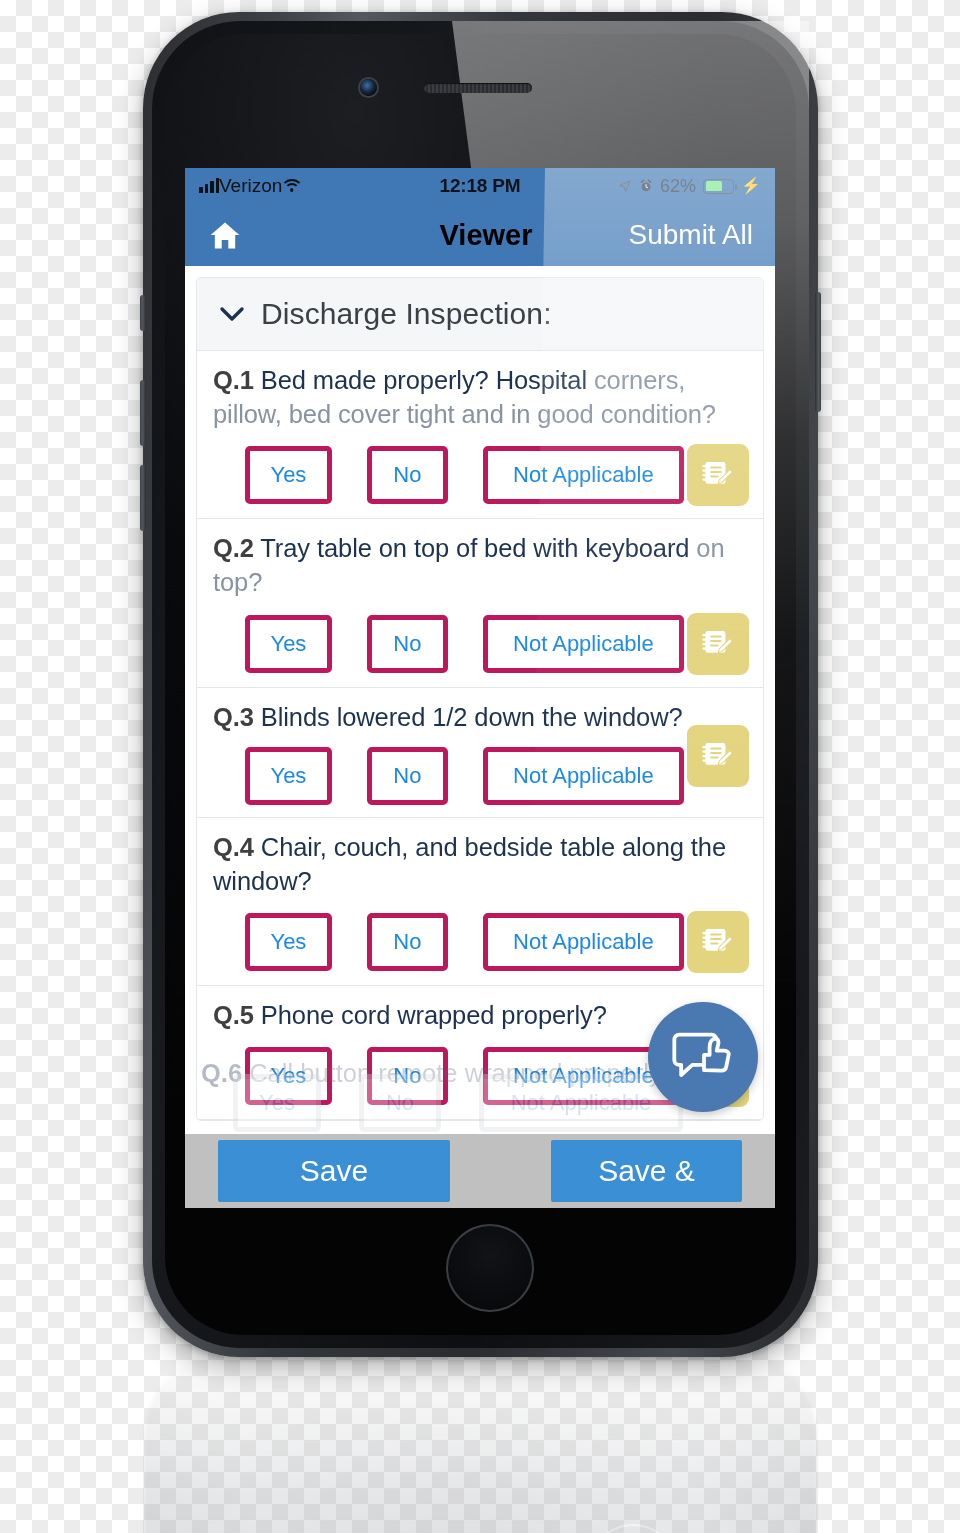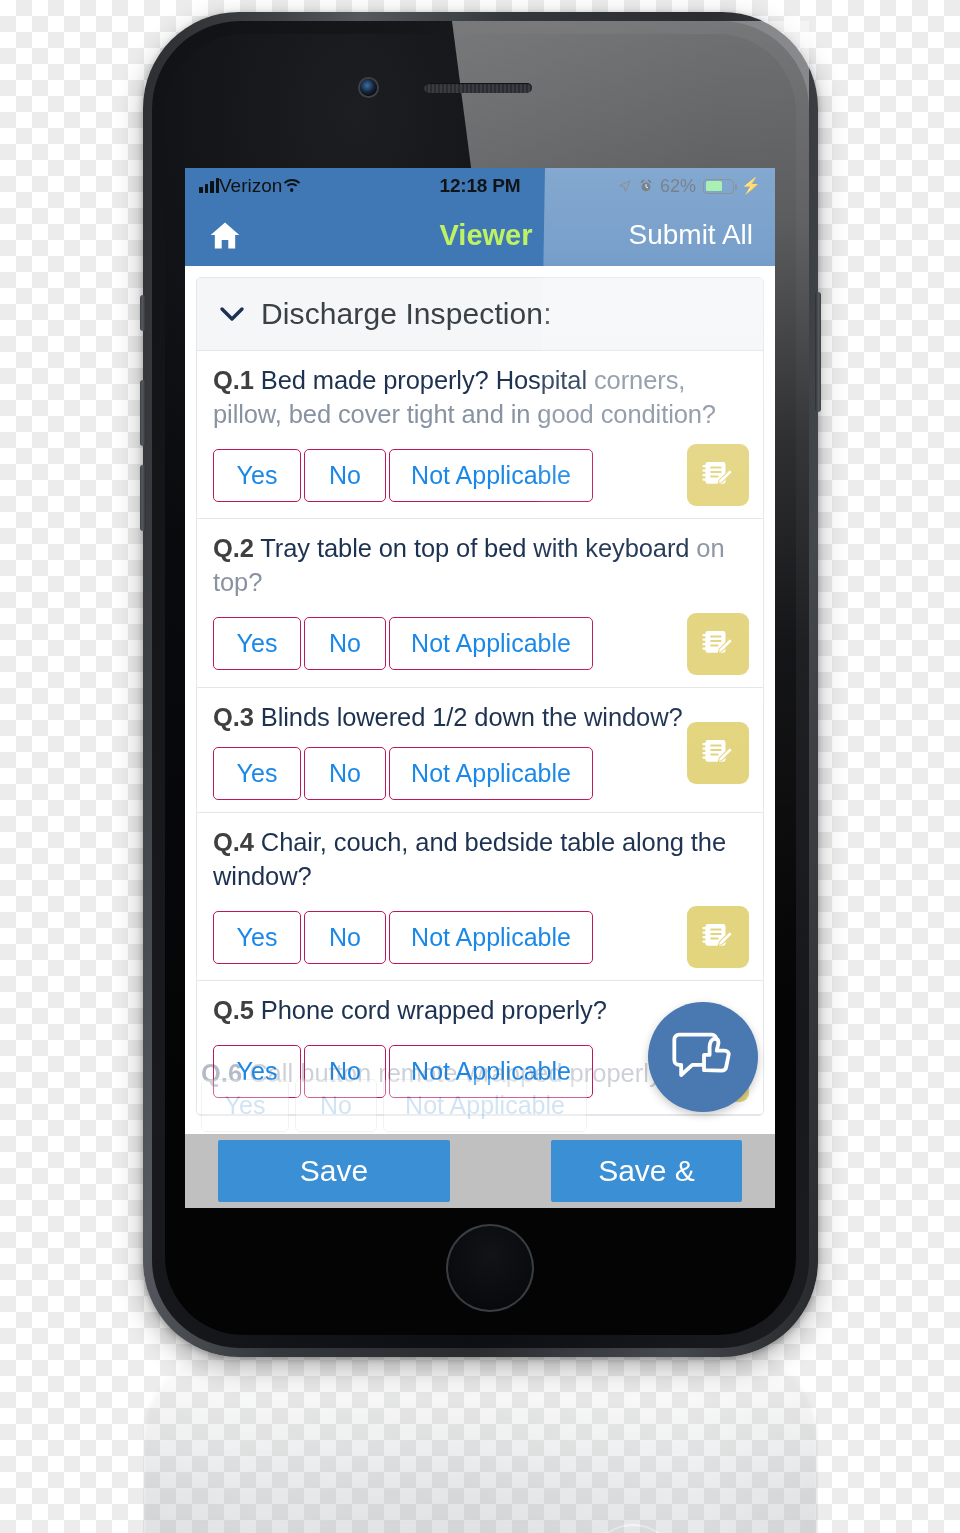--- a/index.html
+++ b/index.html
@@ -168,21 +168,21 @@
     background: #3f78b5;
     display: flex;
     align-items: center;
     padding: 0 22px;
     flex: 0 0 auto;
     position: relative;
   }
   .nav-home { flex: 0 0 auto; width: 54px; display:flex; align-items:center; }
   .nav-title {
     position:absolute; left:12px; right:0; text-align:center;
-    color:#bef264; font-size:29px; font-weight:bold; pointer-events:none;
+    color:#000000; font-size:29px; font-weight:bold; pointer-events:none;
   }
   .nav-submit {
     margin-left:auto; color:#fff; font-size:28px; font-weight:400;
     position:relative; z-index:2;
   }
 
   
   .content {
     flex: 1 1 auto;
     background: #ffffff;
@@ -229,29 +229,30 @@
   .qtext .qbody { color: #1d3251; }
   .qtext .qtail { color: #8893a2; }
 
   .answers {
     display: flex;
     align-items: center;
     gap: 0;
     margin-top: 13px;
   }
   .opt {
-    border: 1px solid #be185d;
+    border: 5px solid #be185d;
     background: #fff;
     border-radius: 5px;
     color: #1a88e8;
-    font-size: 25px;
+    font-size: 22px;
     padding: 11px 0;
     text-align: center;
     margin-right: 3px;
     box-sizing: border-box;
+    margin-left: 32px;
   }
   .opt.yes { width: 88px; }
   .opt.no  { width: 82px; }
   .opt.na  { width: 204px; }
   .note-btn {
     margin-left: auto;
     width: 62px; height: 62px;
     background: #e3d47e;
     border-radius: 9px;
     display: flex; align-items: center; justify-content: center;

